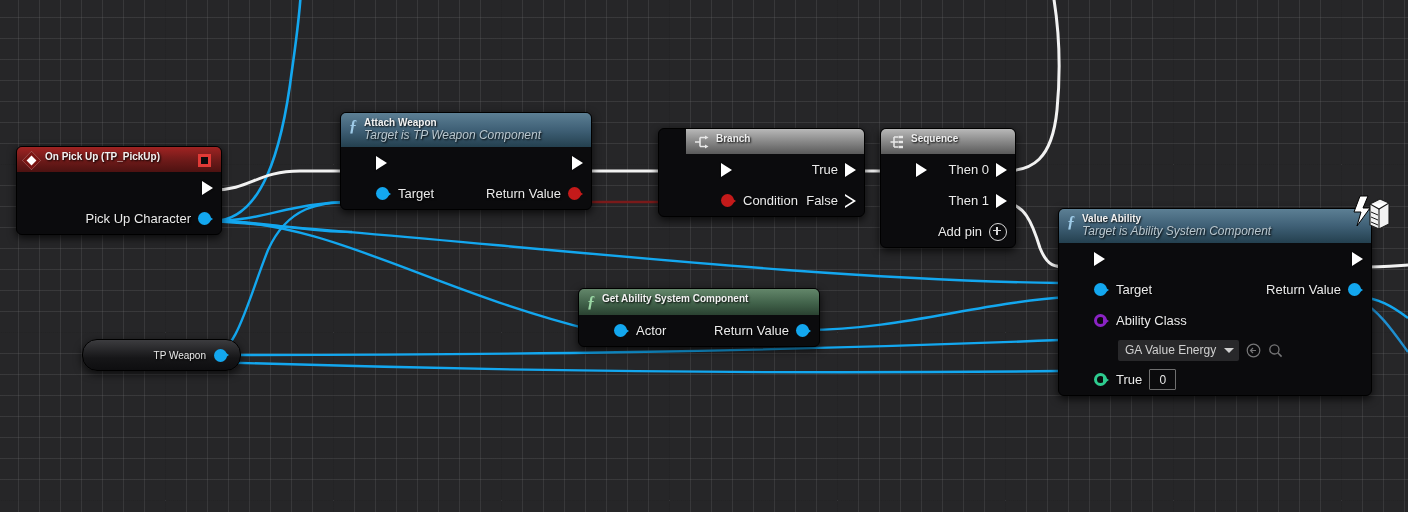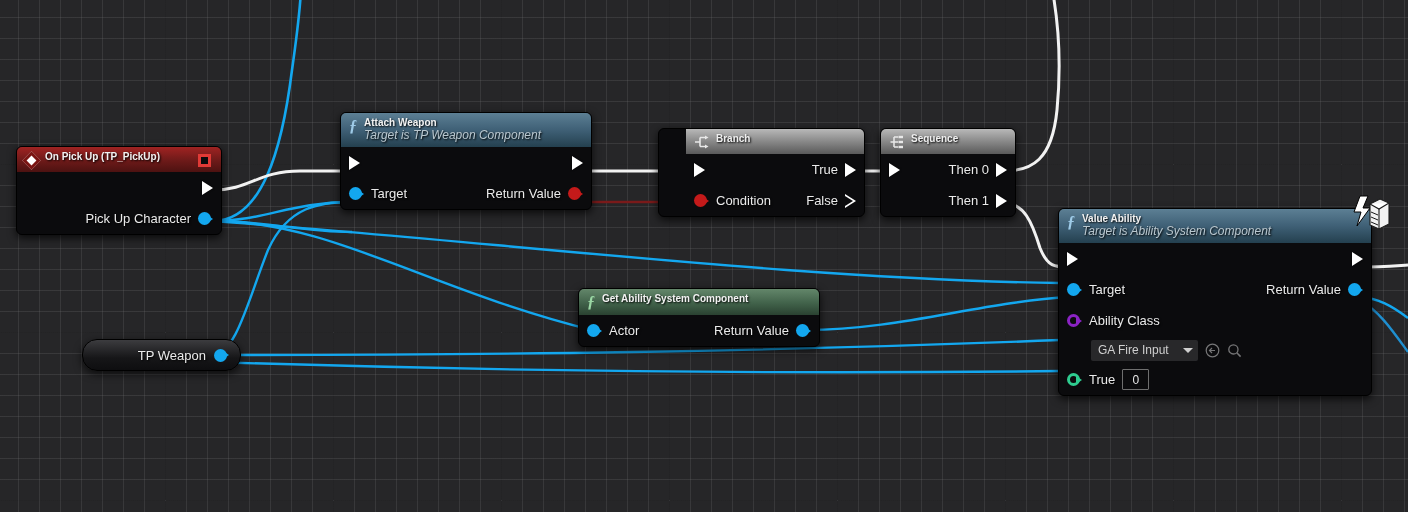--- a/index.html
+++ b/index.html
@@ -31,21 +31,21 @@
   .nbody{position:relative;background:#0b0b0d;}
 
   
   .h-event{background:linear-gradient(180deg,#a02322 0%,#6d1a19 55%,#4d1211 100%);}
   .h-fn{background:linear-gradient(180deg,#5c7f94 0%,#3f6076 50%,#24404f 100%);}
   .h-pure{background:linear-gradient(180deg,#63866a 0%,#41624a 55%,#2a4231 100%);}
   .h-grey{background:linear-gradient(180deg,#b8b8b8 0%,#8d8d8d 45%,#5a5a5a 100%);}
   .h-grey .ntitle{color:#efefef;}
 
   .row{display:flex;align-items:center;justify-content:space-between;
-       padding:0 8px;height:31px;position:relative;}
+       padding:0 8px;height:31px;position:relative;margin-left:27px;}
   .pleft{display:flex;align-items:center;gap:7px;}
   .pright{display:flex;align-items:center;gap:7px;margin-left:auto;}
   .plabel{color:#eaeaea;font-size:13px;text-shadow:1px 1px 2px #000;white-space:nowrap;}
 
   
   .exec{width:0;height:0;border-left:11px solid #fff;border-top:7px solid transparent;
         border-bottom:7px solid transparent;filter:drop-shadow(0 0 1px #000);}
   .exec-hollow{width:11px;height:14px;position:relative;}
   .exec-hollow:before{content:"";position:absolute;left:0;top:0;width:0;height:0;
         border-left:11px solid #fff;border-top:7px solid transparent;border-bottom:7px solid transparent;}
@@ -80,21 +80,21 @@
         font-family:"Liberation Serif",serif;line-height:1;padding-top:1px;}
   .fico.green{color:#9ad7a4;}
   .diamond{width:13px;height:13px;background:#fff;transform:rotate(45deg);margin-top:3px;
            box-shadow:inset 0 0 0 3px #7a1412;}
   .seqico,.brico{width:15px;height:14px;margin-top:2px;}
 
   .varnode{position:absolute;border-radius:15px;
            background:linear-gradient(180deg,#3c3c3f 0%,#161618 60%,#0e0e10 100%);
            border:1px solid #000;box-shadow:0 3px 8px rgba(0,0,0,.7);
            display:flex;align-items:center;gap:8px;padding:0 11px 0 16px;height:30px;}
-  .varnode .plabel{font-size:13px;}
+  .varnode .plabel{font-size:10px;}
   .repico{position:absolute;}
 </style>
 </head>
 <body>
 
 <div id="graph">
 
   <svg id="wires" viewBox="0 0 1408 512" preserveAspectRatio="none">
 
     <path d="M213,221 C 262,221 282,150 292,70 C 298,28 300,8 301,-10" stroke="#13a7ef" stroke-width="2.6" fill="none"></path>
@@ -253,20 +253,27 @@
               <span class="exec"></span>
             </span>
           </div>
           <div class="row">
             <span class="pleft"></span>
             <span class="pright">
               <span class="plabel">Then 1</span>
               <span class="exec"></span>
             </span>
           </div>
+          <div class="row">
+            <span class="pleft"></span>
+            <span class="pright">
+              <span class="plabel">Add pin</span>
+              <span class="addpin"></span>
+            </span>
+          </div>
         </div>
       </div>
       <div class="node" style="left: 578px; top: 288px; width: 240px;">
         <div class="nhead h-pure">
           <span class="fico green">ƒ</span>
           <div class="titles">
             <span class="ntitle">Get Ability System Component</span>
           </div>
         </div>
         <div class="nbody">
@@ -326,21 +333,21 @@
               <span class="pingrp">
                 <span class="ring cls"></span>
                 <span class="dotarrow" style="border-left-color:#8b23c4"></span>
               </span>
               <span class="plabel">Ability Class</span>
             </span>
             <span class="pright"></span>
           </div>
           <div class="row" style="height:28px;padding-left:32px;justify-content:flex-start;gap:7px;">
             <span class="dropdown">
-              <span>GA Fire Input</span>
+              <span>GA Value Energy</span>
               <span class="chev"></span>
             </span>
             <span class="mini"><svg width="15" height="15" viewBox="0 0 15 15">
                 <circle cx="7.5" cy="7.5" r="6.3" stroke="#cfcfcf" stroke-width="1.2" fill="none"></circle>
                 <path d="M10,7.5 L5,7.5 M7,5 L4.5,7.5 L7,10" stroke="#cfcfcf" stroke-width="1.2" fill="none"></path>
               </svg></span>
             <span class="mini"><svg width="15" height="15" viewBox="0 0 15 15">
                 <circle cx="6.4" cy="6.4" r="4.6" stroke="#cfcfcf" stroke-width="1.3" fill="none"></circle>
                 <path d="M9.8,9.8 L13.6,13.6" stroke="#cfcfcf" stroke-width="1.5"></path>
               </svg></span>

